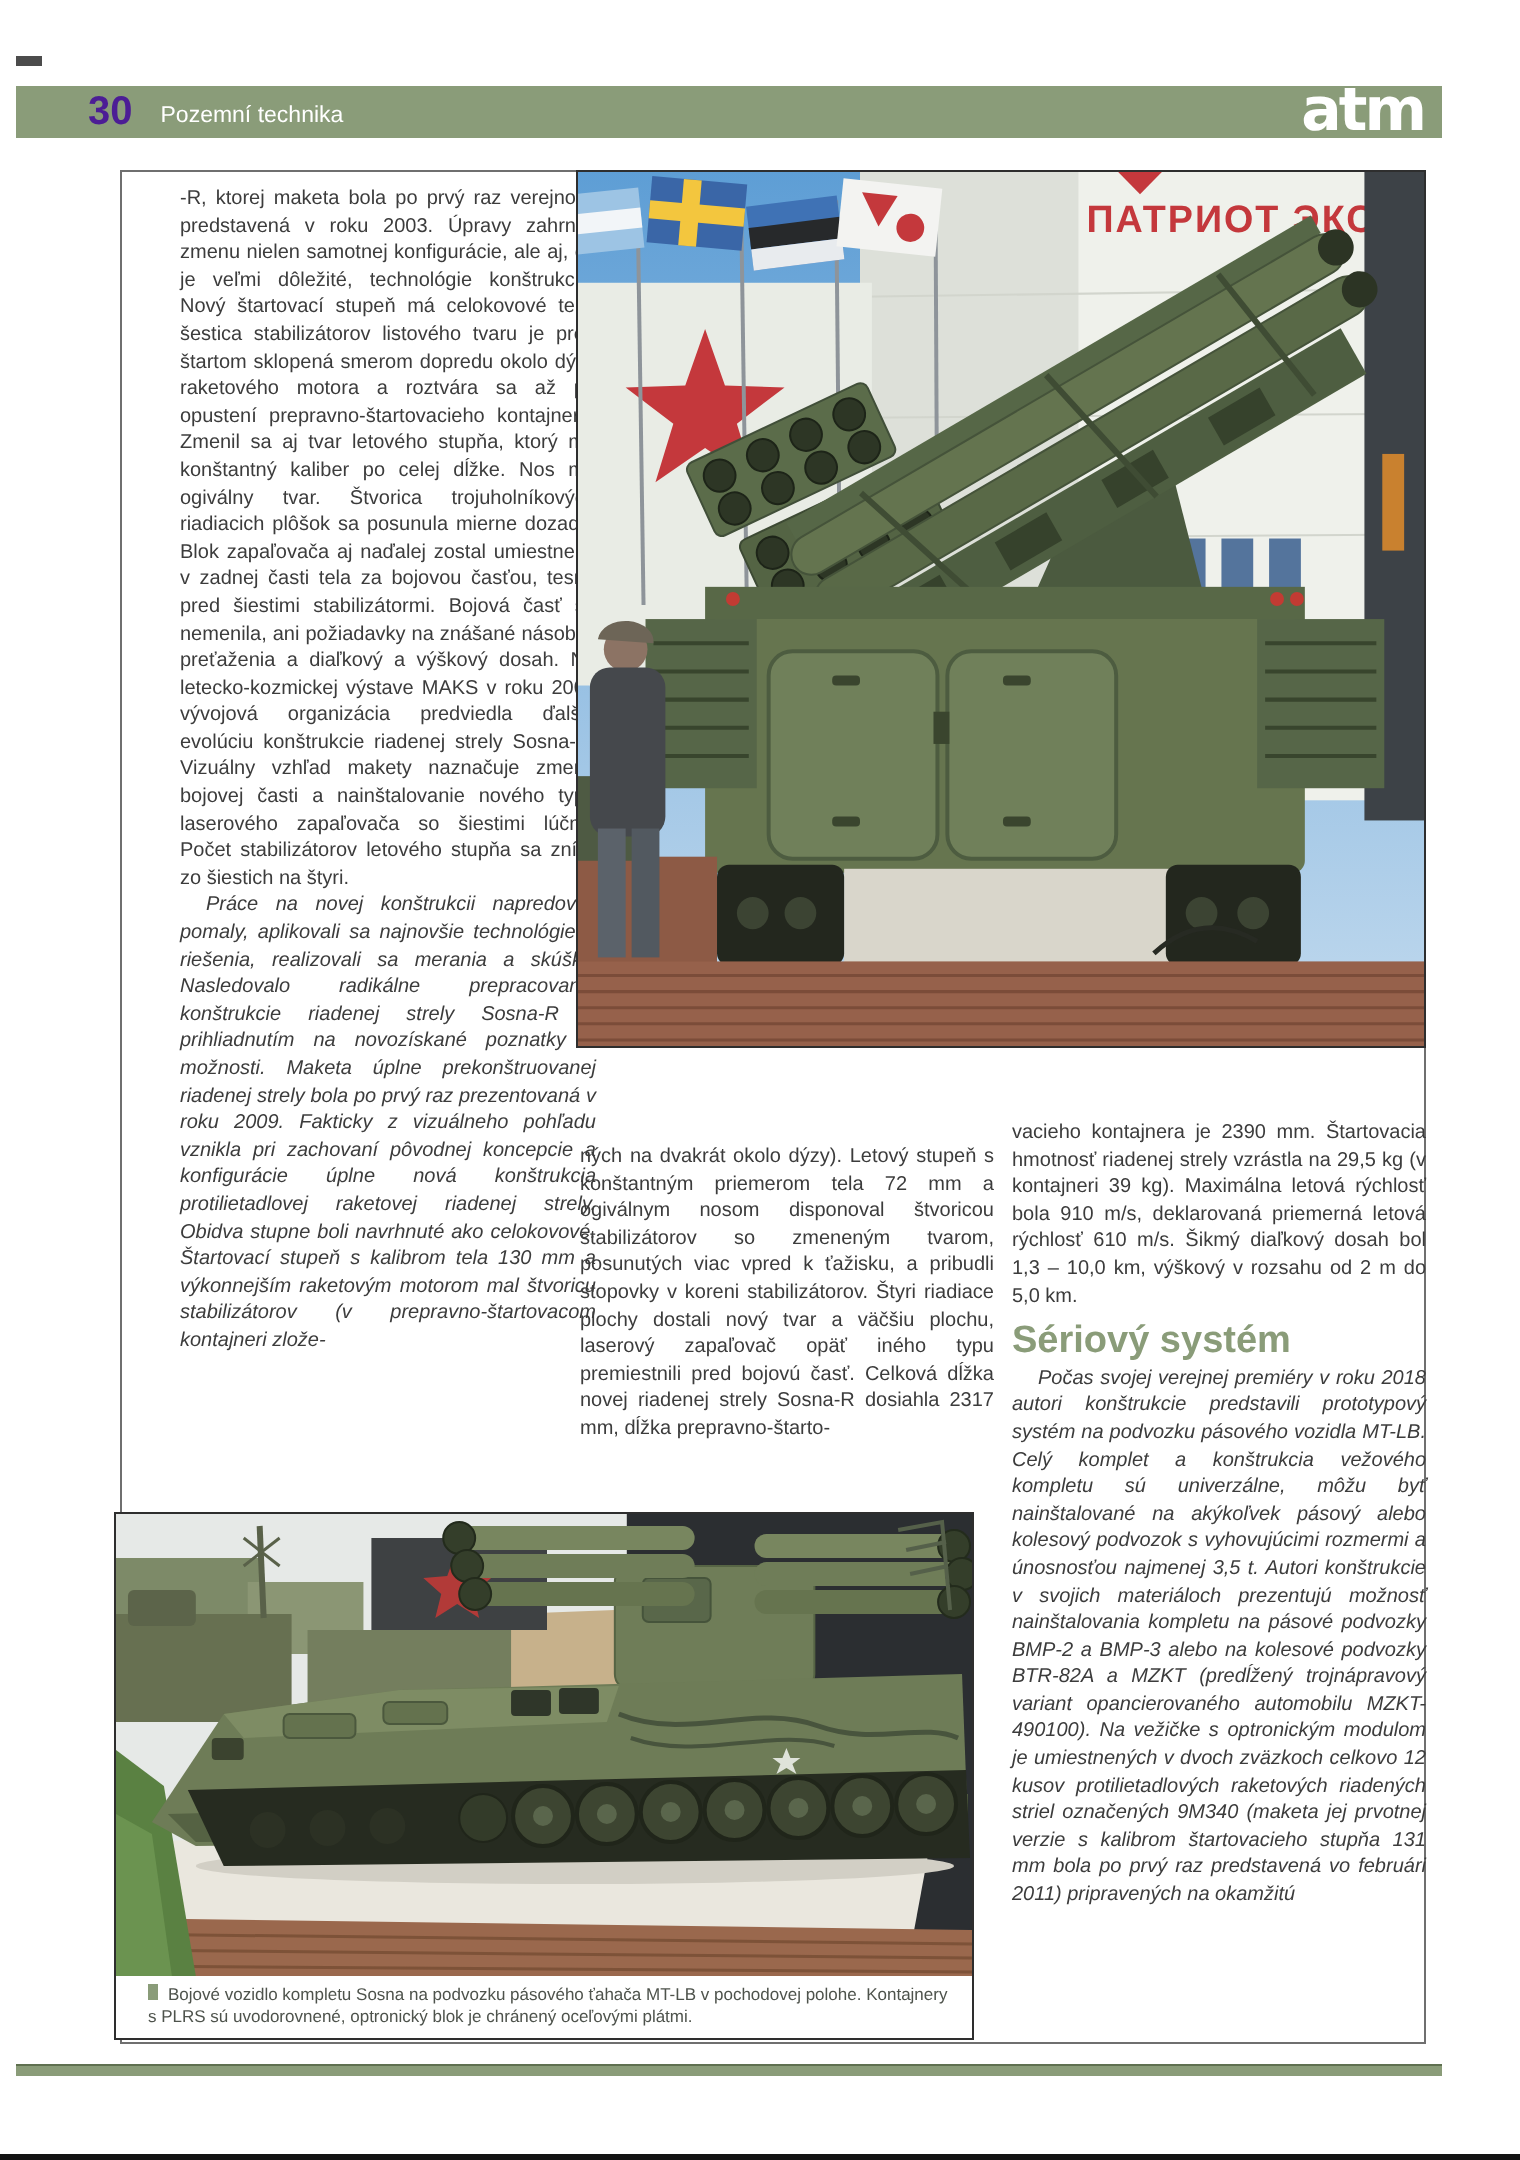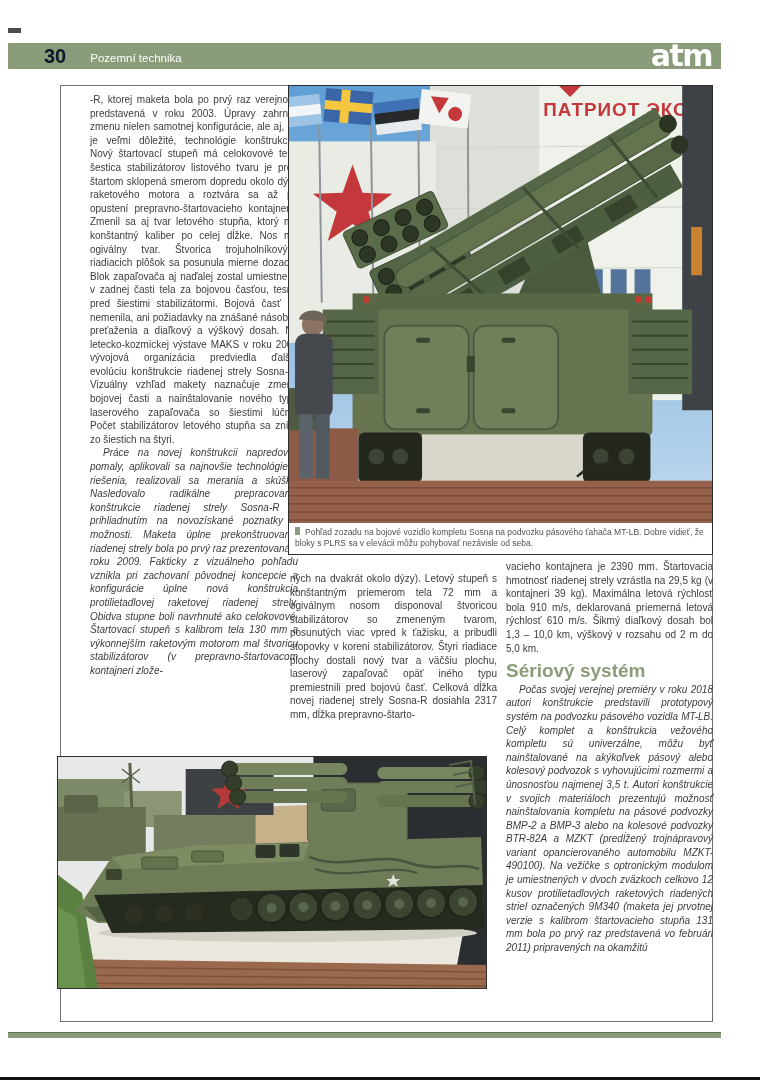--- a/index.html
+++ b/index.html
@@ -1,22 +1,22 @@
 <!DOCTYPE html>
 <html><head>
 <meta charset="utf-8">
 <style>
   html,body{margin:0;padding:0;background:#fff;}
   .page{position:relative;width:760px;height:1080px;background:#ffffff;overflow:hidden;
         font-family:"Liberation Sans",sans-serif;}
   .corner-mark{position:absolute;left:8px;top:28px;width:13px;height:5px;background:#4c4c4c;}
   .topbar{position:absolute;left:8px;top:43px;width:713px;height:26px;background:#8a9c79;
           display:flex;align-items:center;}
-  .pagenum{color:#0f172a;font-size:20px;font-weight:bold;margin-left:36px;line-height:1;}
-  .section{color:#fff;font-size:11.5px;margin-left:24px;margin-top:3px;}
+  .pagenum{color:#4c1d95;font-size:20px;font-weight:bold;margin-left:36px;line-height:1;}
+  .section{color:#fff;font-size:11.5px;margin-left:14px;margin-top:3px;}
   .logo{margin-left:auto;margin-right:9px;color:#fff;font-size:30px;font-weight:bold;
         letter-spacing:-1.5px;font-family:"DejaVu Sans",sans-serif;line-height:1;}
   .frame{position:absolute;left:60px;top:85px;width:653px;height:937px;
          border:1px solid #6f6f6f;box-sizing:border-box;}
   .col{position:absolute;color:#3c3c3c;font-size:10px;line-height:13.6px;text-align:justify;}
   .col p{margin:0;}
   .col p.indent{text-indent:13px;font-style:italic;}
   .col-left{left:90px;top:93px;width:208px;}
   .col-middle{left:290px;top:572px;width:207px;}
   .col-right{left:506px;top:560px;width:207px;}
@@ -211,23 +211,20 @@
         <path d="M290,388 q24,-22 52,-6" stroke="#272a23" stroke-width="2.5" fill="none"></path>
       </g>
       <g>
         <circle cx="24" cy="237" r="11" fill="#8c7364"></circle>
         <path d="M10,232 a14,10 0 0 1 28,2" fill="#6d6557"></path>
         <rect x="6" y="246" width="38" height="84" rx="10" fill="#45484c"></rect>
         <rect x="10" y="326" width="14" height="64" fill="#5b626a"></rect>
         <rect x="27" y="326" width="14" height="64" fill="#525960"></rect>
       </g>
     </svg>
-    <figcaption class="caption">
-      <span class="cap-marker"></span><span>Pohľad zozadu na bojové vozidlo kompletu Sosna na podvozku pásového ťahača MT-LB. Dobre vidieť, že bloky s PLRS sa v elevácii môžu pohybovať nezávisle od seba.</span>
-    </figcaption>
   </figure>
 
   <div class="col col-middle">
     <p>ných na dvakrát okolo dýzy). Letový stupeň s konštantným priemerom tela 72 mm a ogiválnym nosom disponoval štvoricou stabilizátorov so zmeneným tvarom, posunutých viac vpred k ťažisku, a pribudli stopovky v koreni stabilizátorov. Štyri riadiace plochy dostali nový tvar a väčšiu plochu, laserový zapaľovač opäť iného typu premiestnili pred bojovú časť. Celková dĺžka novej riadenej strely Sosna-R dosiahla 2317 mm, dĺžka prepravno-štarto-</p>
   </div>
 
   <div class="col col-right">
     <p>vacieho kontajnera je 2390 mm. Štartovacia hmotnosť riadenej strely vzrástla na 29,5 kg (v kontajneri 39 kg). Maximálna letová rýchlosť bola 910 m/s, deklarovaná priemerná letová rýchlosť 610 m/s. Šikmý diaľkový dosah bol 1,3 – 10,0 km, výškový v rozsahu od 2 m do 5,0 km.</p>
     <h3 class="serheading">Sériový systém</h3>
     <p class="indent">Počas svojej verejnej premiéry v roku 2018 autori konštrukcie predstavili prototypový systém na podvozku pásového vozidla MT-LB. Celý komplet a konštrukcia vežového kompletu sú univerzálne, môžu byť nainštalované na akýkoľvek pásový alebo kolesový podvozok s vyhovujúcimi rozmermi a únosnosťou najmenej 3,5 t. Autori konštrukcie v svojich materiáloch prezentujú možnosť nainštalovania kompletu na pásové podvozky BMP-2 a BMP-3 alebo na kolesové podvozky BTR-82A a MZKT (predĺžený trojnápravový variant opancierovaného automobilu MZKT-490100). Na vežičke s optronickým modulom je umiestnených v dvoch zväzkoch celkovo 12 kusov protilietadlových raketových riadených striel označených 9M340 (maketa jej prvotnej verzie s kalibrom štartovacieho stupňa 131 mm bola po prvý raz predstavená vo februári 2011) pripravených na okamžitú</p>
@@ -325,18 +322,21 @@
             <circle cx="342" cy="147" r="5"></circle>
             <circle cx="374" cy="146" r="5"></circle>
           <circle cx="406" cy="145" r="5"></circle>
         </g>
         <circle cx="184" cy="152" r="12" fill="#333b29" stroke="#20251a"></circle>
         <circle cx="76" cy="158" r="9" fill="#2c3124"></circle>
           <circle cx="106" cy="157" r="9" fill="#2c3124"></circle>
           <circle cx="136" cy="156" r="9" fill="#2c3124"></circle>
       </g>
     </svg>
+    <figcaption class="caption">
+      <span class="cap-marker"></span><span>Bojové vozidlo kompletu Sosna na podvozku pásového ťahača MT-LB v pochodovej polohe. Kontajnery s PLRS sú uvodorovnené, optronický blok je chránený oceľovými plátmi.</span>
+    </figcaption>
   </figure>
 
   <div class="bottombar"></div>
   <div class="scanline"></div>
 
 </div>
 
 </body></html>

